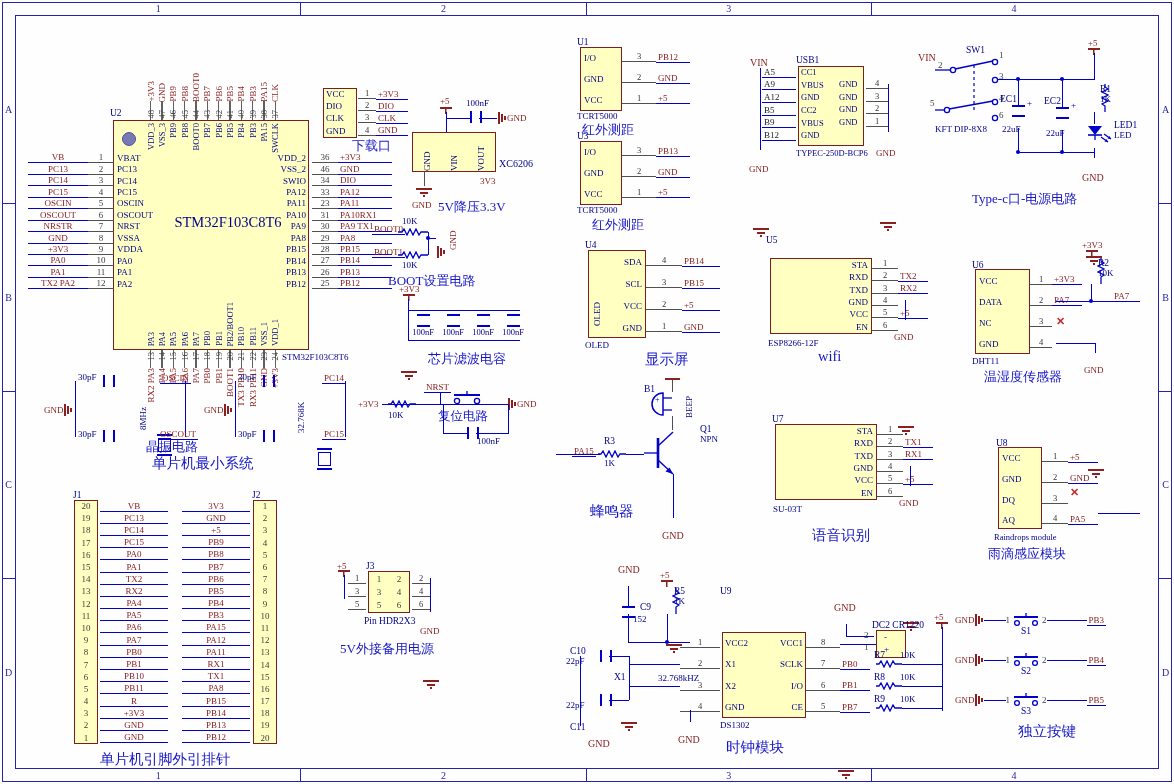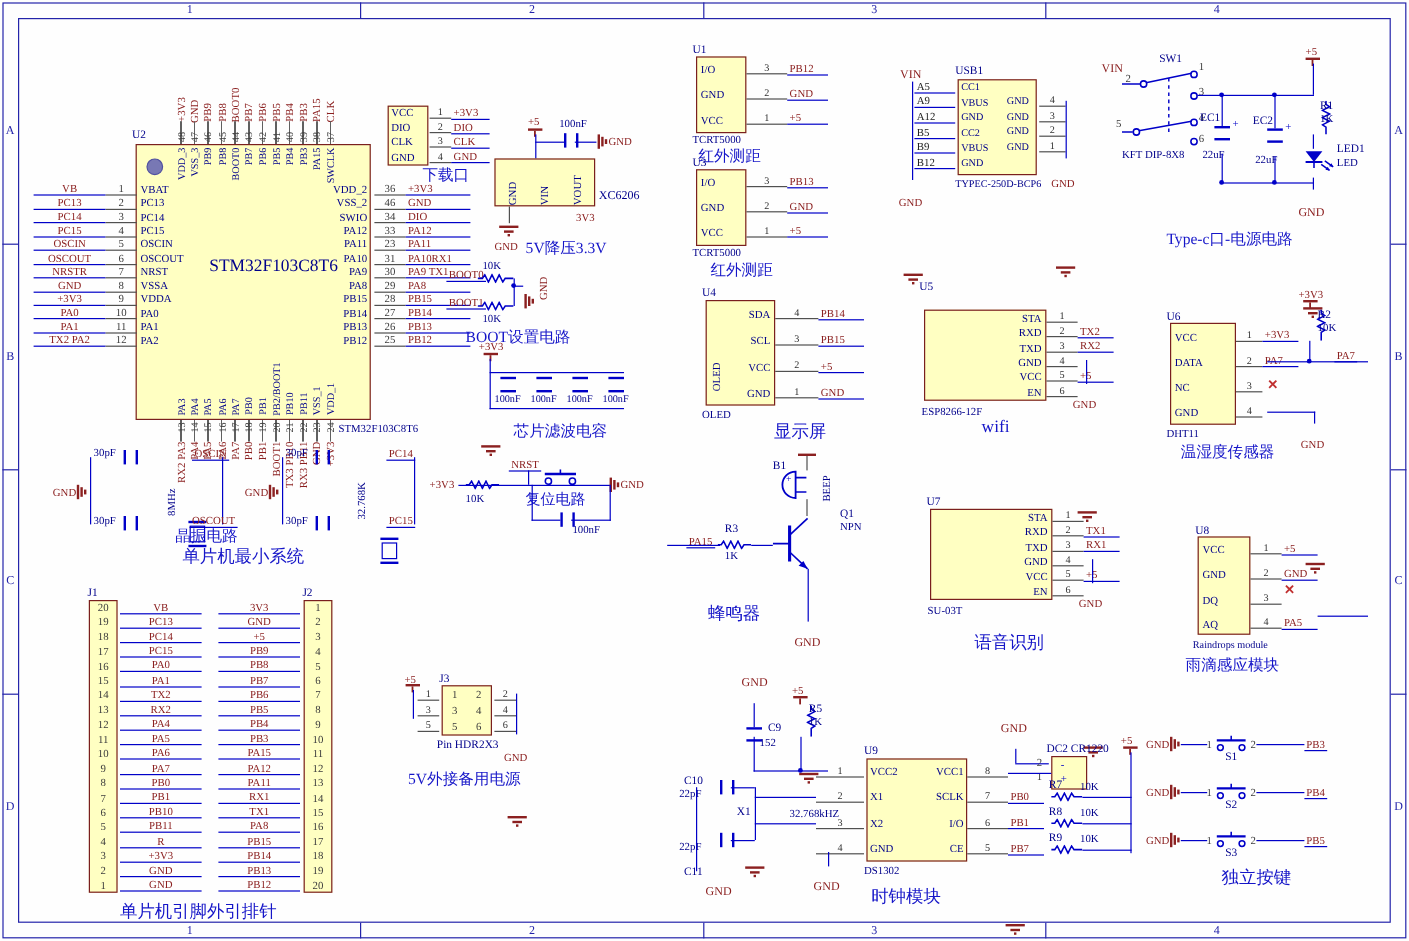--- a/index.html
+++ b/index.html
@@ -1580,21 +1580,21 @@
         <polyline points="0,4 3,4 5,1 8,7 11,1 14,7 17,1 19,4 26,4" fill="none" stroke="#0000C8" stroke-width="1.3"></polyline>
       </svg>
     </div>
   <div class="abs ref" style="left:674px;top:586px">R5</div>
   <div class="abs val" style="left:674px;top:596px">1K</div>
   <div class="abs wire" style="left:628px;top:614px;width:1px;height:29px"></div>
   <div class="abs wire" style="left:667px;top:614px;width:1px;height:29px"></div>
   <div class="abs wire" style="left:628px;top:642px;width:62px;height:1px"></div>
   <div class="abs dot" style="left:665px;top:640px"></div>
 
-  <div class="abs ref" style="left:720px;top:621px">U9</div>
+  <div class="abs ref" style="left:720px;top:586px">U9</div>
   <div class="abs" style="left:680px;top:632px">
 
   <div class="xrow h215">
       <span class="stub" style="width:40px">1</span>
     </div>
       <div class="xrow h215">
       <span class="stub" style="width:40px">2</span>
     </div>
       <div class="xrow h215">
       <span class="stub" style="width:40px">3</span>

